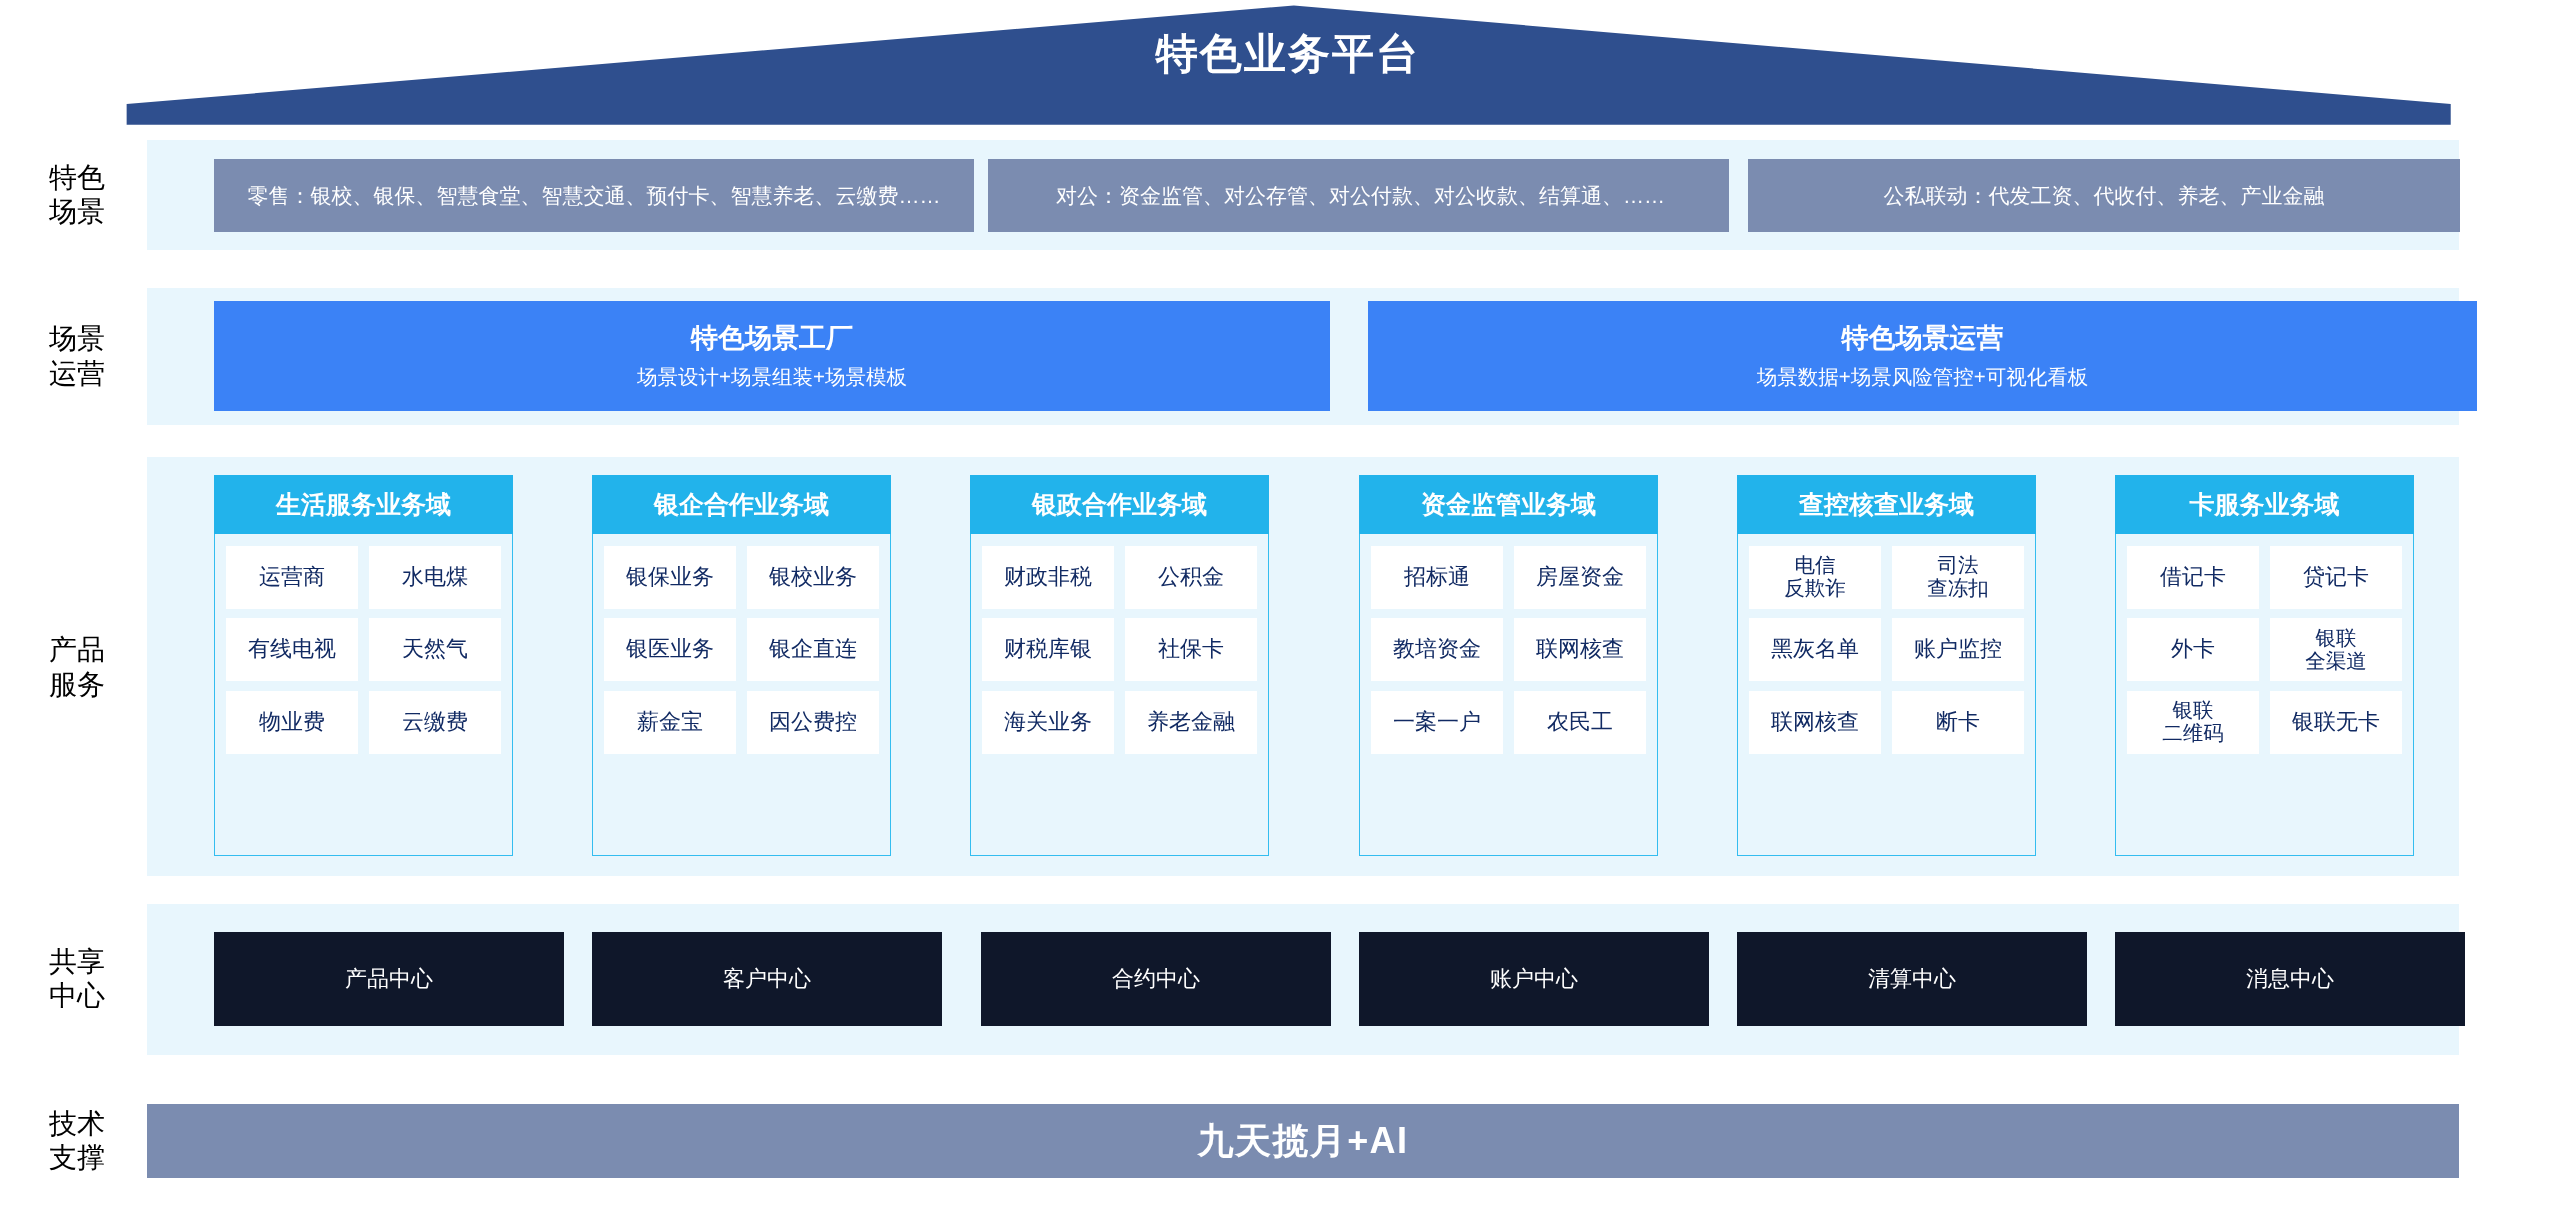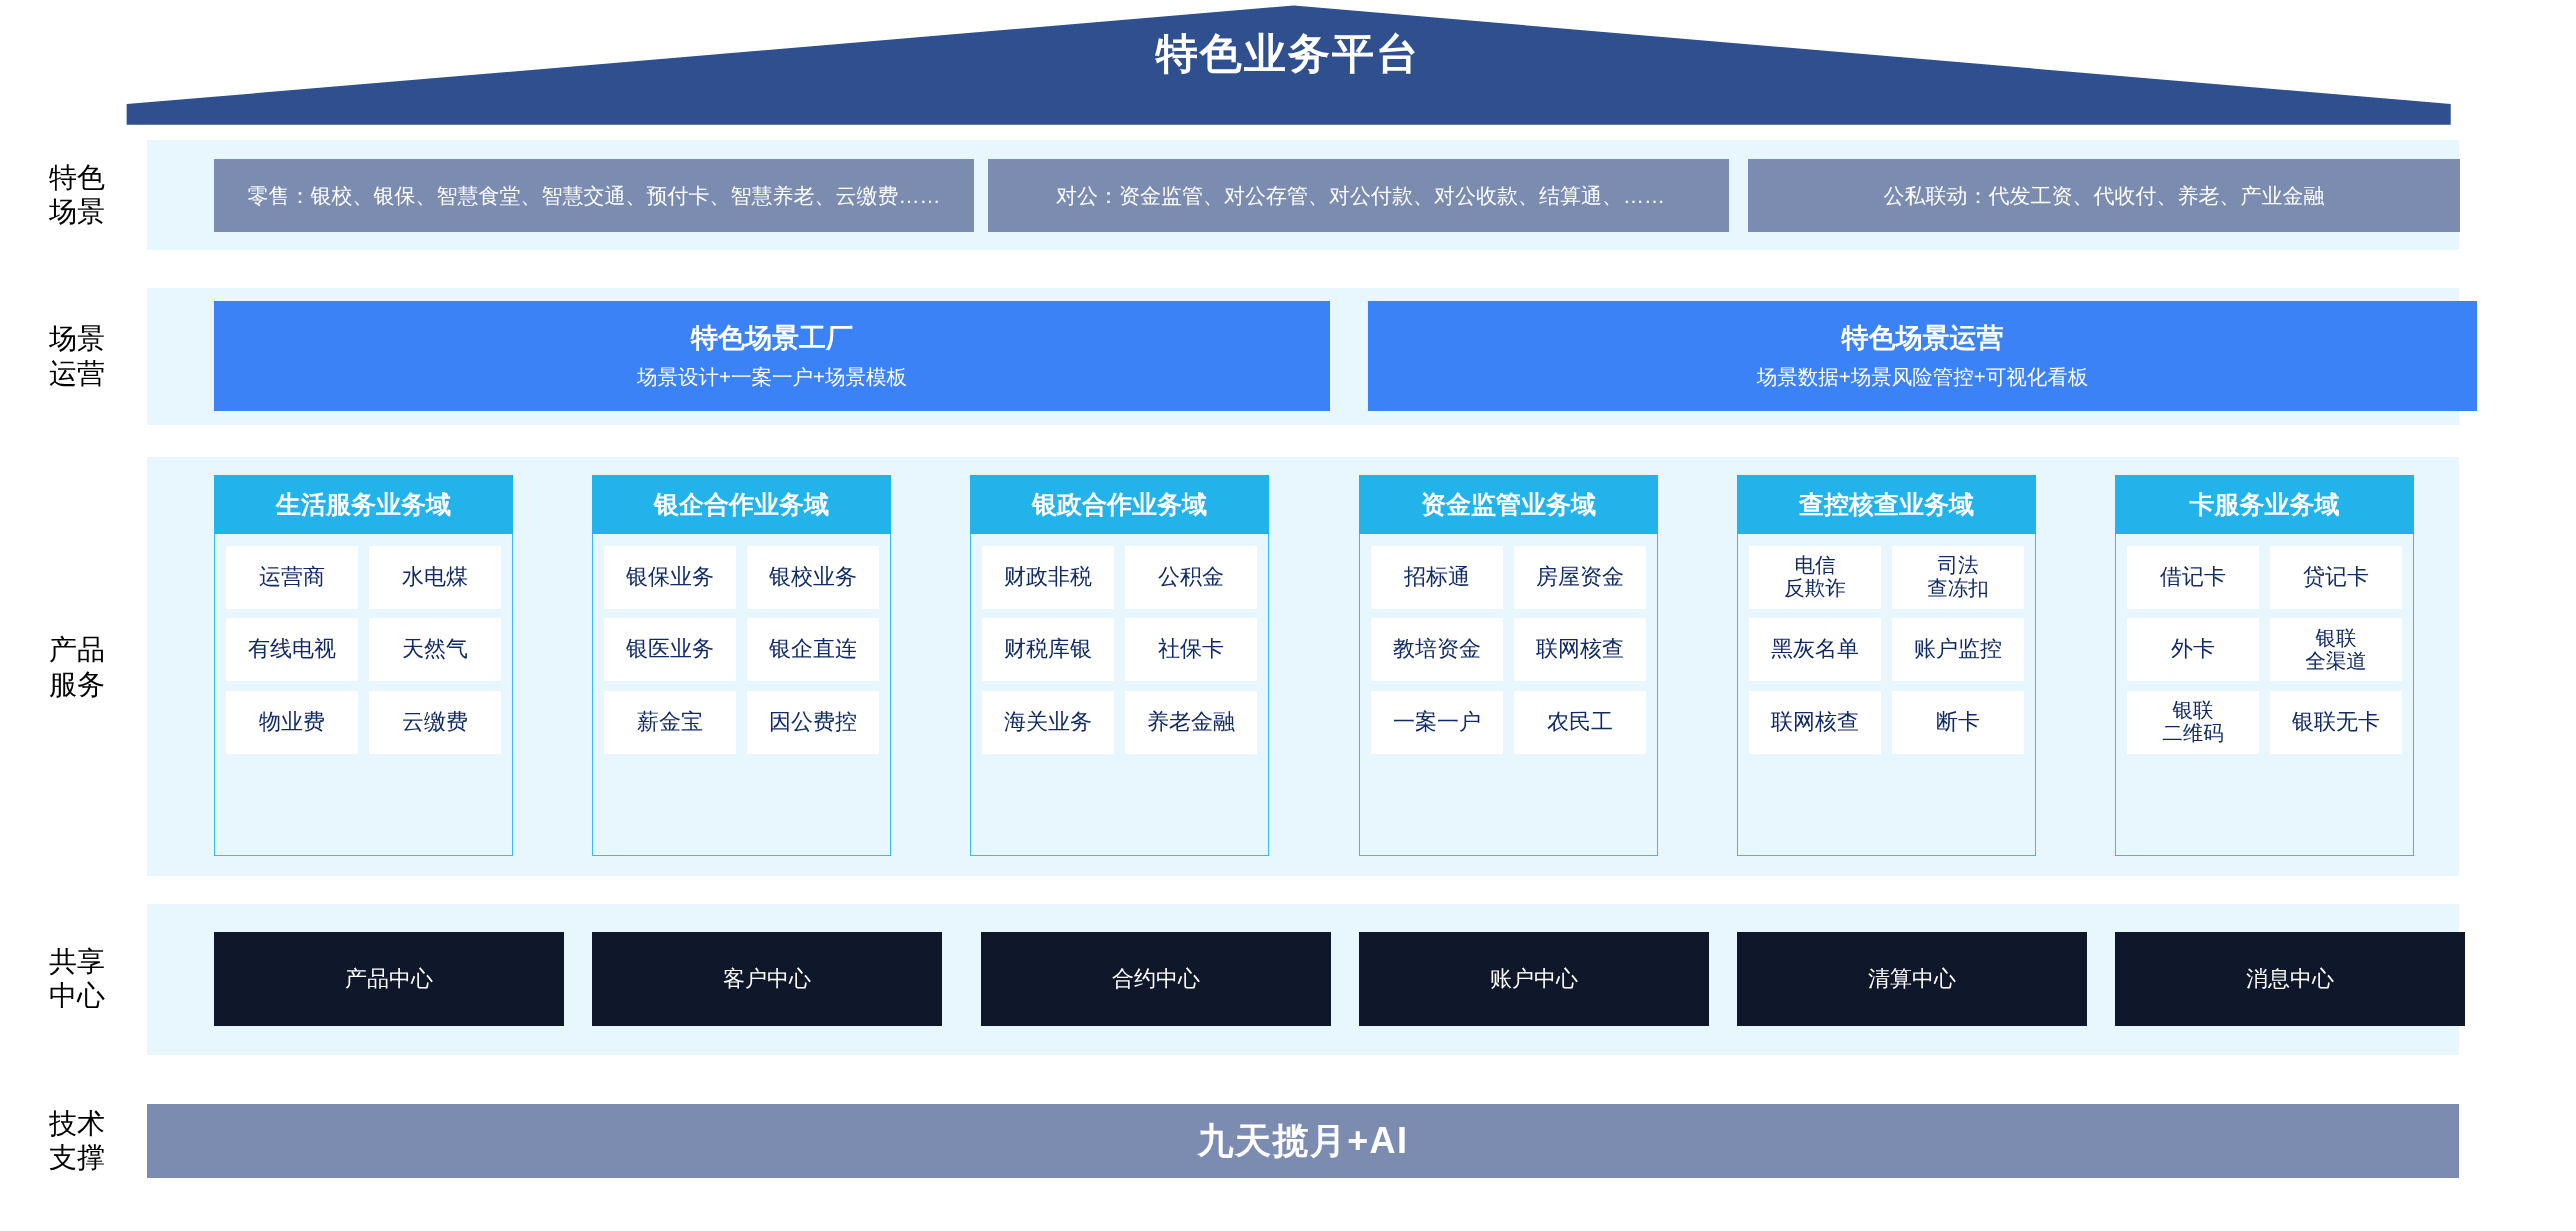--- a/index.html
+++ b/index.html
@@ -145,21 +145,21 @@
   <div class="sc-box" id="sc-1">对公：资金监管、对公存管、对公付款、对公收款、结算通、……</div>
   <div class="sc-box" id="sc-2">公私联动：代发工资、代收付、养老、产业金融</div>
 
   <div class="row-label" id="lbl-operation">
     <span>场景</span>
     <span>运营</span>
   </div>
   <div class="band" id="operation-band"></div>
   <div class="op-box" id="op-0">
     <div class="op-title">特色场景工厂</div>
-    <div class="op-sub">场景设计+一案一户+场景模板</div>
+    <div class="op-sub">场景设计+场景组装+场景模板</div>
   </div>
   <div class="op-box" id="op-1">
     <div class="op-title">特色场景运营</div>
     <div class="op-sub">场景数据+场景风险管控+可视化看板</div>
   </div>
 
   <div class="row-label" id="lbl-product">
     <span>产品</span>
     <span>服务</span>
   </div>

